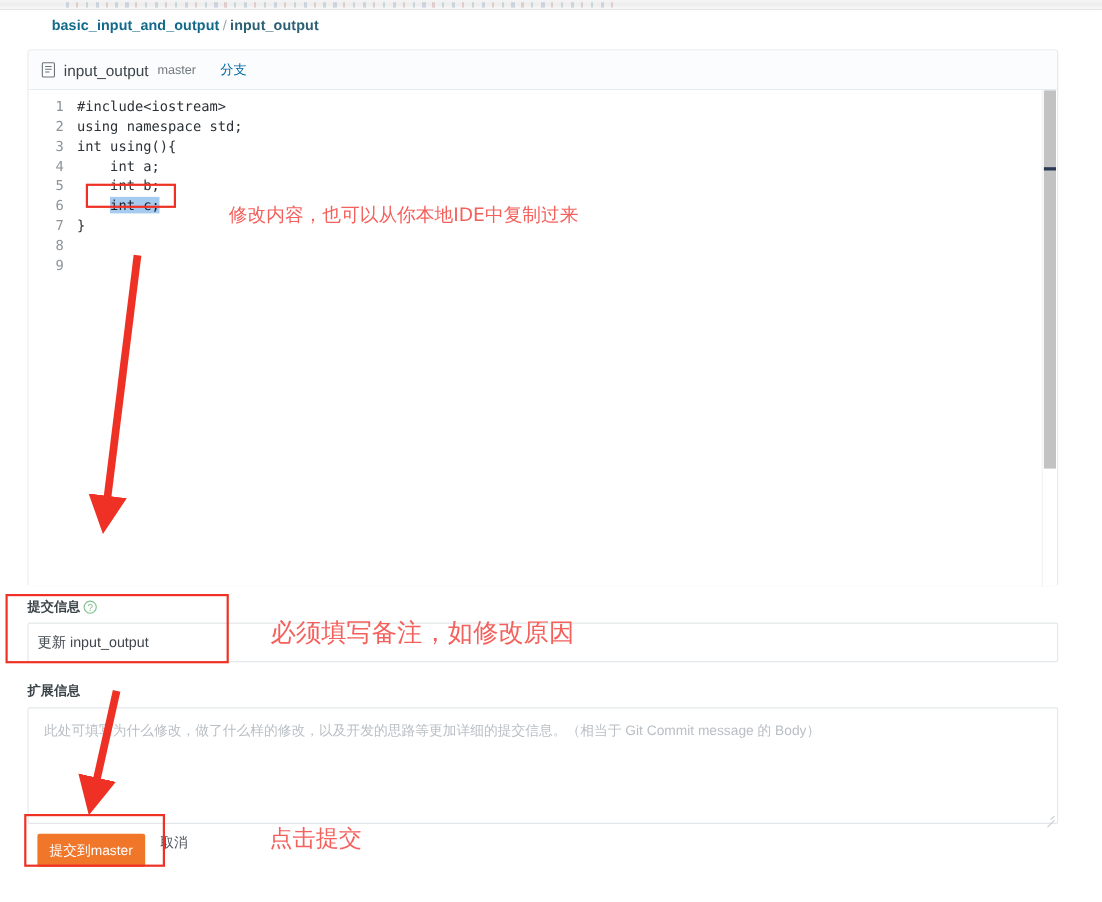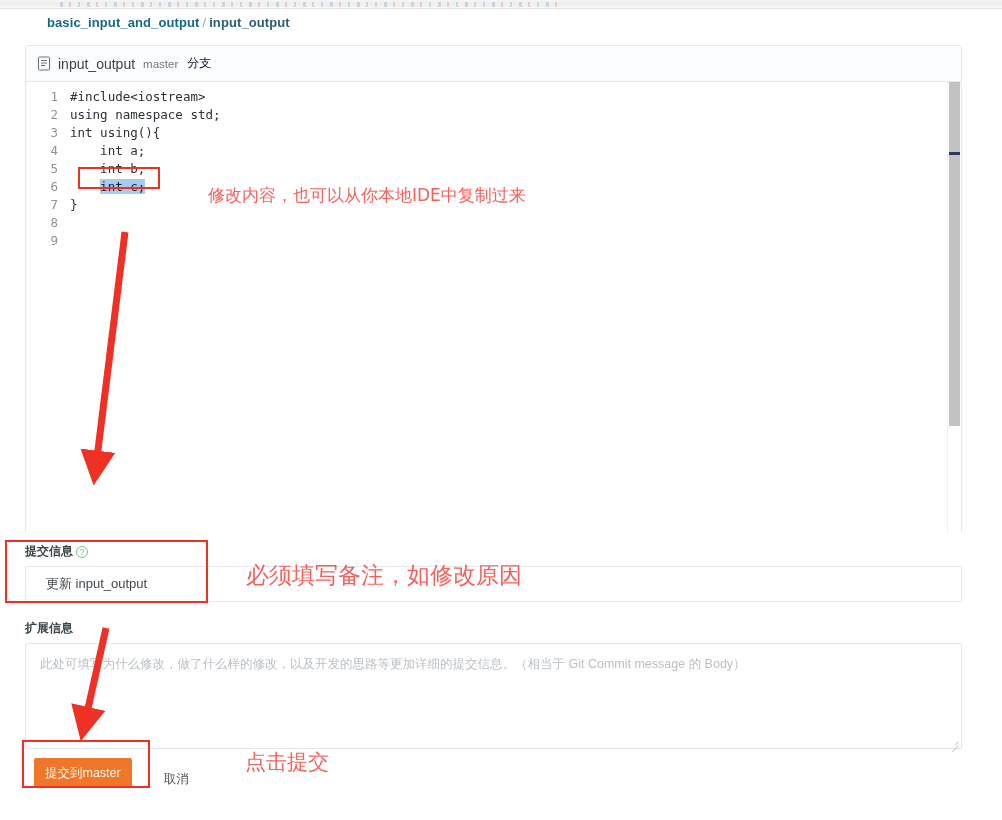--- a/index.html
+++ b/index.html
@@ -70,21 +70,21 @@
   }
   .file-icon svg { display: block; }
   .file-name {
     font-size: 14px; color: #3b4449;
     font-family: "Liberation Sans", sans-serif;
   }
   .branch-name {
     font-size: 11.5px; color: #72797e;
     margin-left: 1px;
   }
-  .branch-suffix { font-size: 12px; color: #0f172a; margin-left: 2px; font-family: Liberation Serif, serif; }
+  .branch-suffix { font-size: 12px; color: #0369a1; margin-left: 15px; font-family: Liberation Serif, serif; }
 
   
   .code-area {
     position: relative;
     height: 451px;
     overflow: hidden;
     background: #ffffff;
   }
   .code-wrap {
     display: flex;
@@ -155,21 +155,21 @@
     font-size: 9px; font-weight: normal;
     text-align: center;
   }
   .text-input {
     width: 937px; height: 36px;
     border: 1px solid #e4e7e9;
     border-radius: 2px;
     background: #fff;
     font-size: 13px;
     color: #3f474c;
-    padding: 0 20px;
+    padding: 0 8px;
     font-family: "Liberation Sans", sans-serif;
     outline: none;
   }
   .label-ext { margin-top: 18px; }
   .textarea-box {
     position: relative;
     width: 937px; height: 106px;
     border: 1px solid #e4e7e9;
     border-radius: 2px;
     background: #fff;
@@ -187,21 +187,21 @@
   .ta-resize i {
     position: absolute; right: 0; bottom: 0;
     display: block; height: 1px; background: #c8cdd1;
   }
   .ta-resize i:nth-child(1) { width: 9px; transform: rotate(-45deg); transform-origin: 100% 100%; bottom: 0px; }
   .ta-resize i:nth-child(2) { width: 5px; transform: rotate(-45deg); transform-origin: 100% 100%; bottom: 4px; }
 
   
   .actions {
     position: absolute; top: 758px; left: 34px;
-    display: flex; align-items: flex-end; gap: 32px;
+    display: flex; align-items: flex-start; gap: 14px;
   }
   .submit-btn {
     background: #f0762a;
     color: #ffffff;
     border: none;
     border-radius: 2px;
     height: 30px;
     padding: 0 11px;
     font-size: 12.5px;
     font-family: "Liberation Sans", sans-serif;

